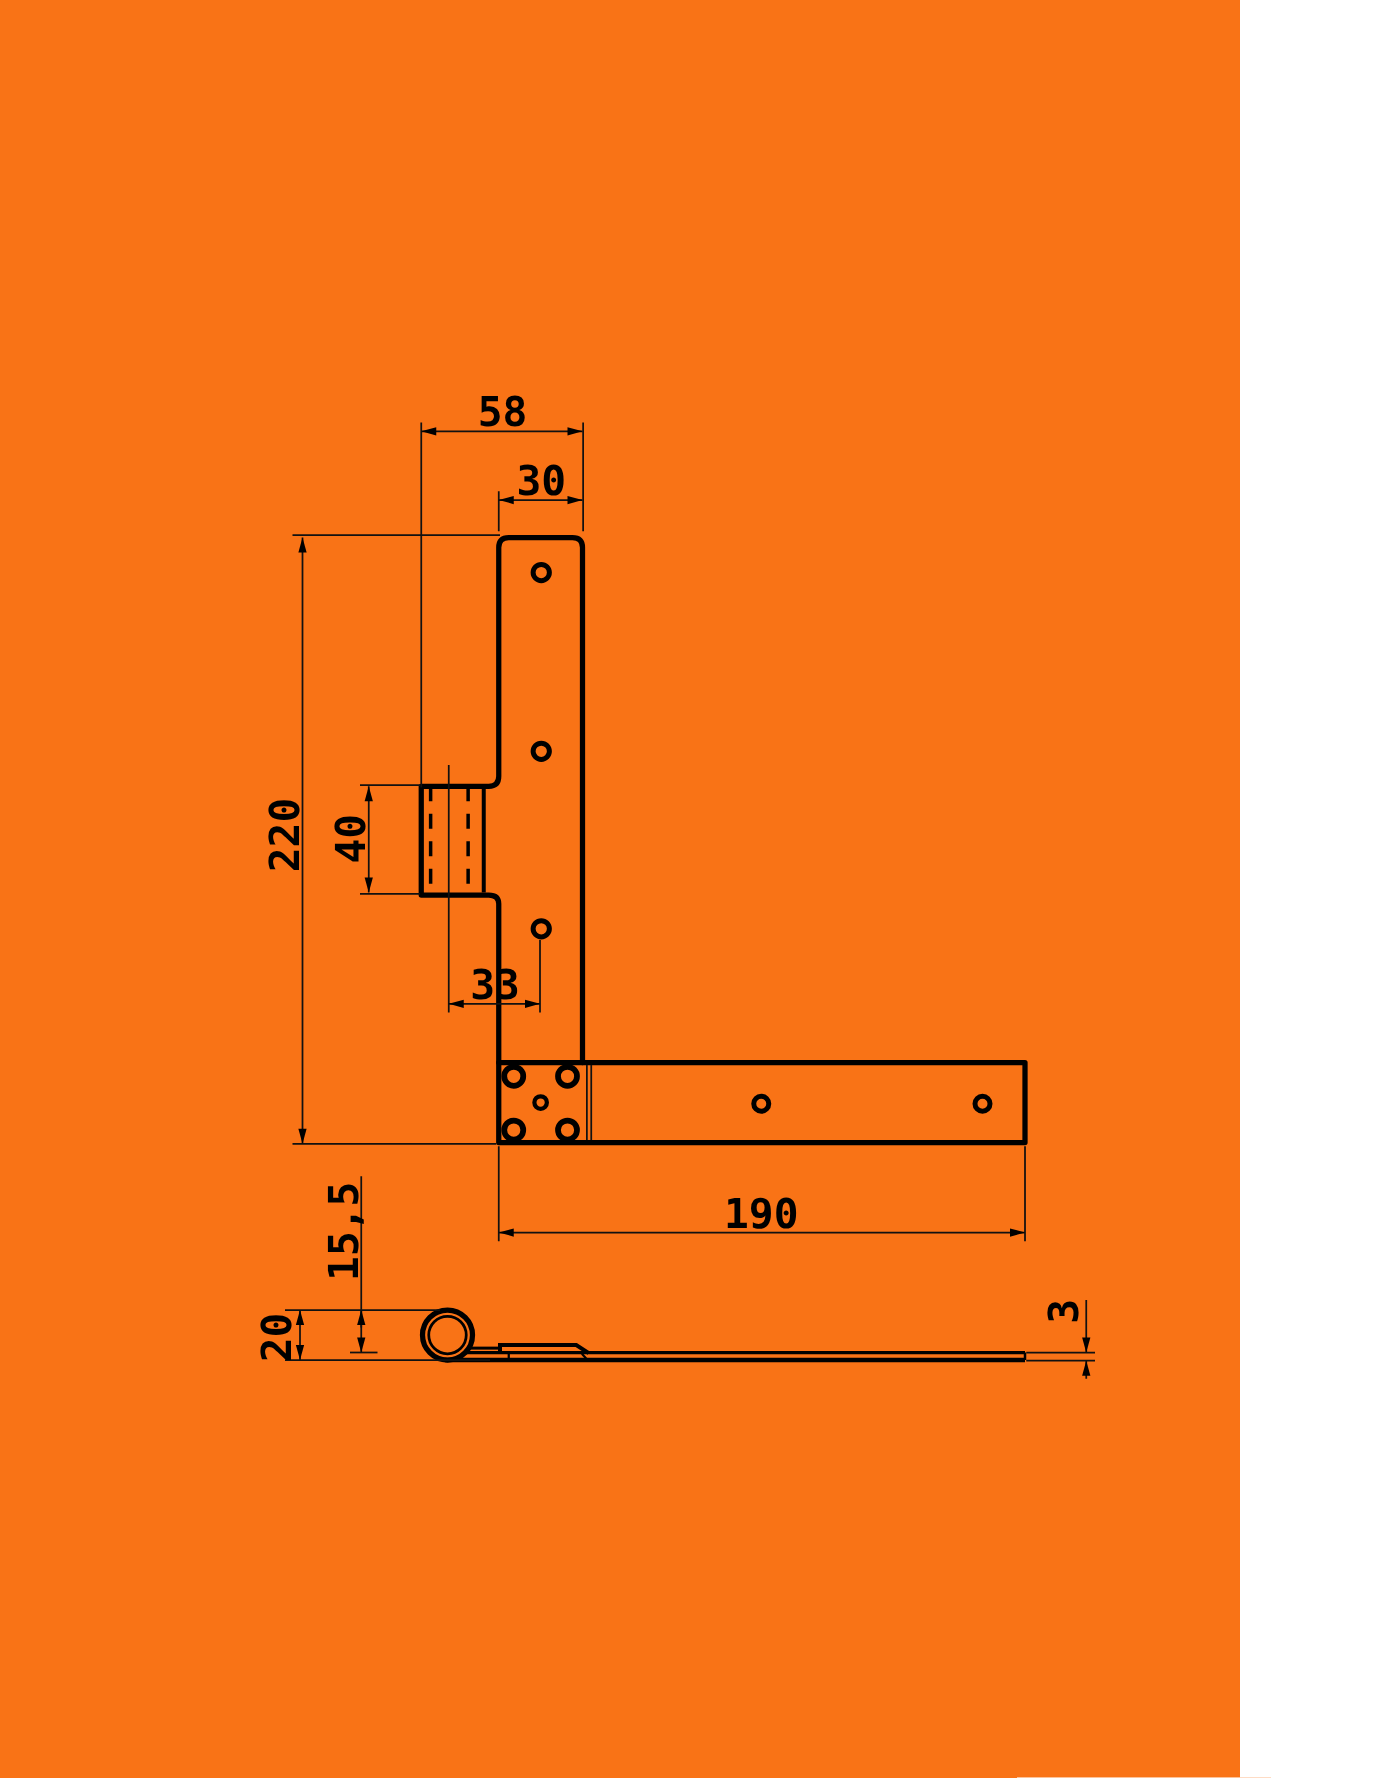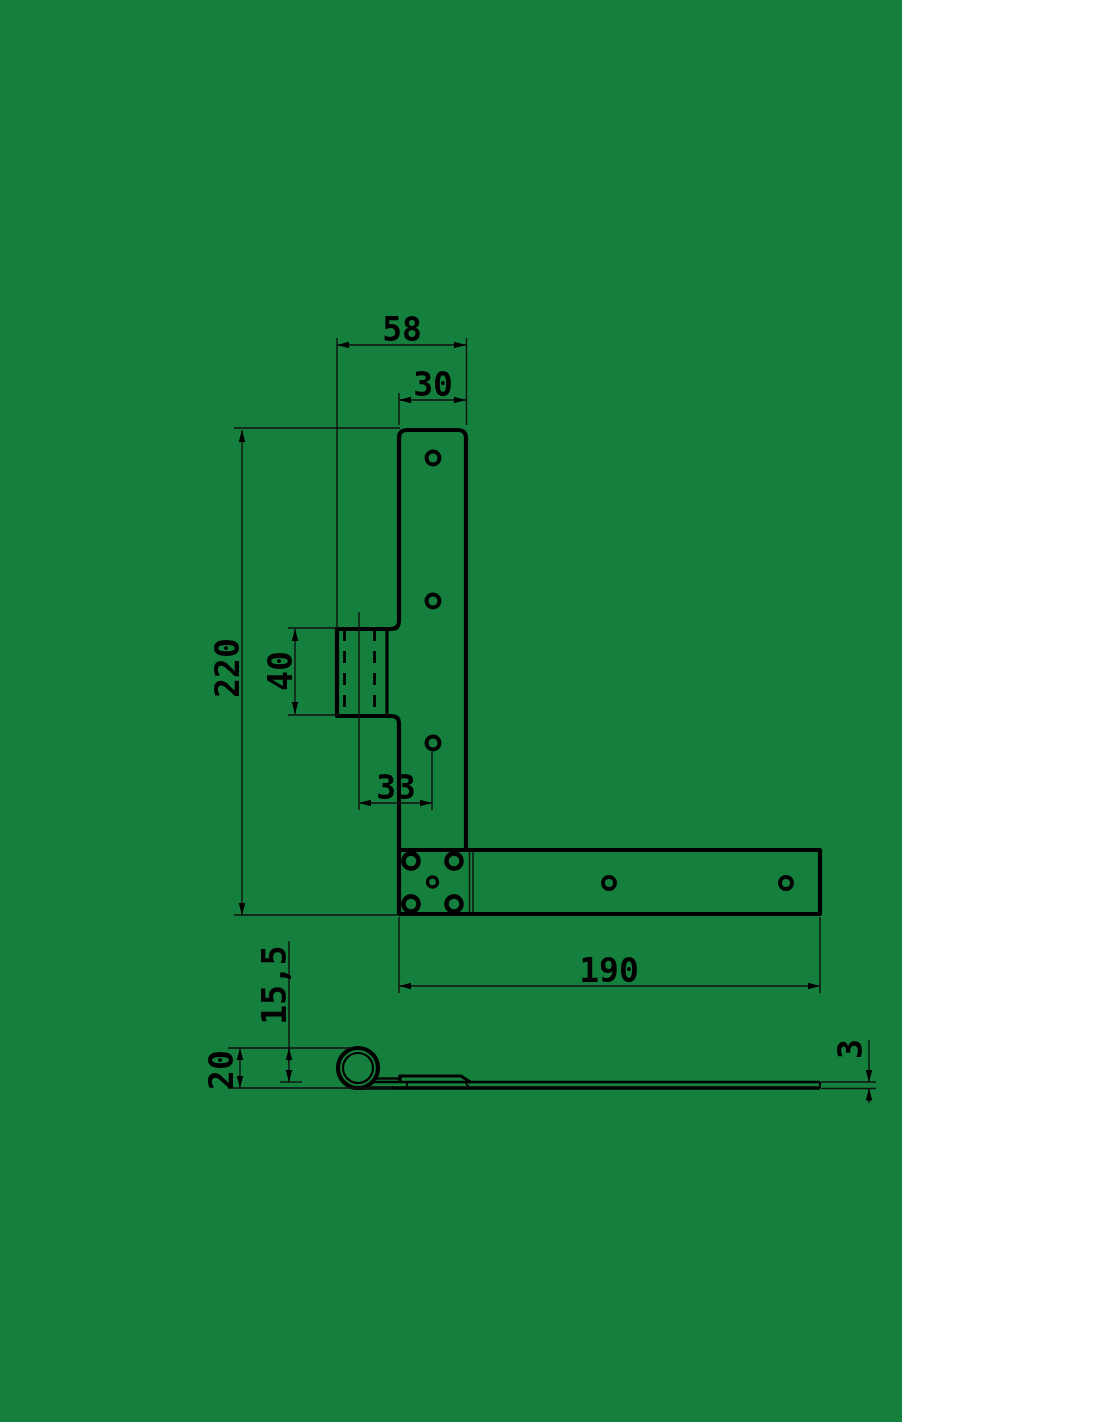--- a/index.html
+++ b/index.html
@@ -1,16 +1,16 @@
 <!DOCTYPE html>
 <html><head>
 <meta charset="utf-8">
 <style>
   html,body{margin:0;padding:0;background:#ffffff;}
-  .stage{position:relative;width:902px;height:1422px;background:#15803d;overflow:hidden;}
+  .stage{position:relative;width:992px;height:1422px;background:#f97316;overflow:hidden;}
   svg text{font-family:"DejaVu Sans Mono","Liberation Mono",monospace;font-weight:bold;font-size:33px;fill:#000;}
   .outline{fill:none;stroke:#000;stroke-width:4.2;stroke-linejoin:round;stroke-linecap:round;}
   .med{fill:none;stroke:#000;stroke-width:3.2;stroke-linecap:butt;}
   .hidden-dash{fill:none;stroke:#000;stroke-width:2.8;stroke-dasharray:12 10;}
   .thin{fill:none;stroke:#111;stroke-width:1.4;stroke-linecap:butt;}
   .dline{fill:none;stroke:#111;stroke-width:1.4;}
   .hole{fill:none;stroke:#000;stroke-width:4;}
   .hole-big{fill:none;stroke:#000;stroke-width:4.6;}
   .hole-small{fill:none;stroke:#000;stroke-width:3.4;}
 </style>

